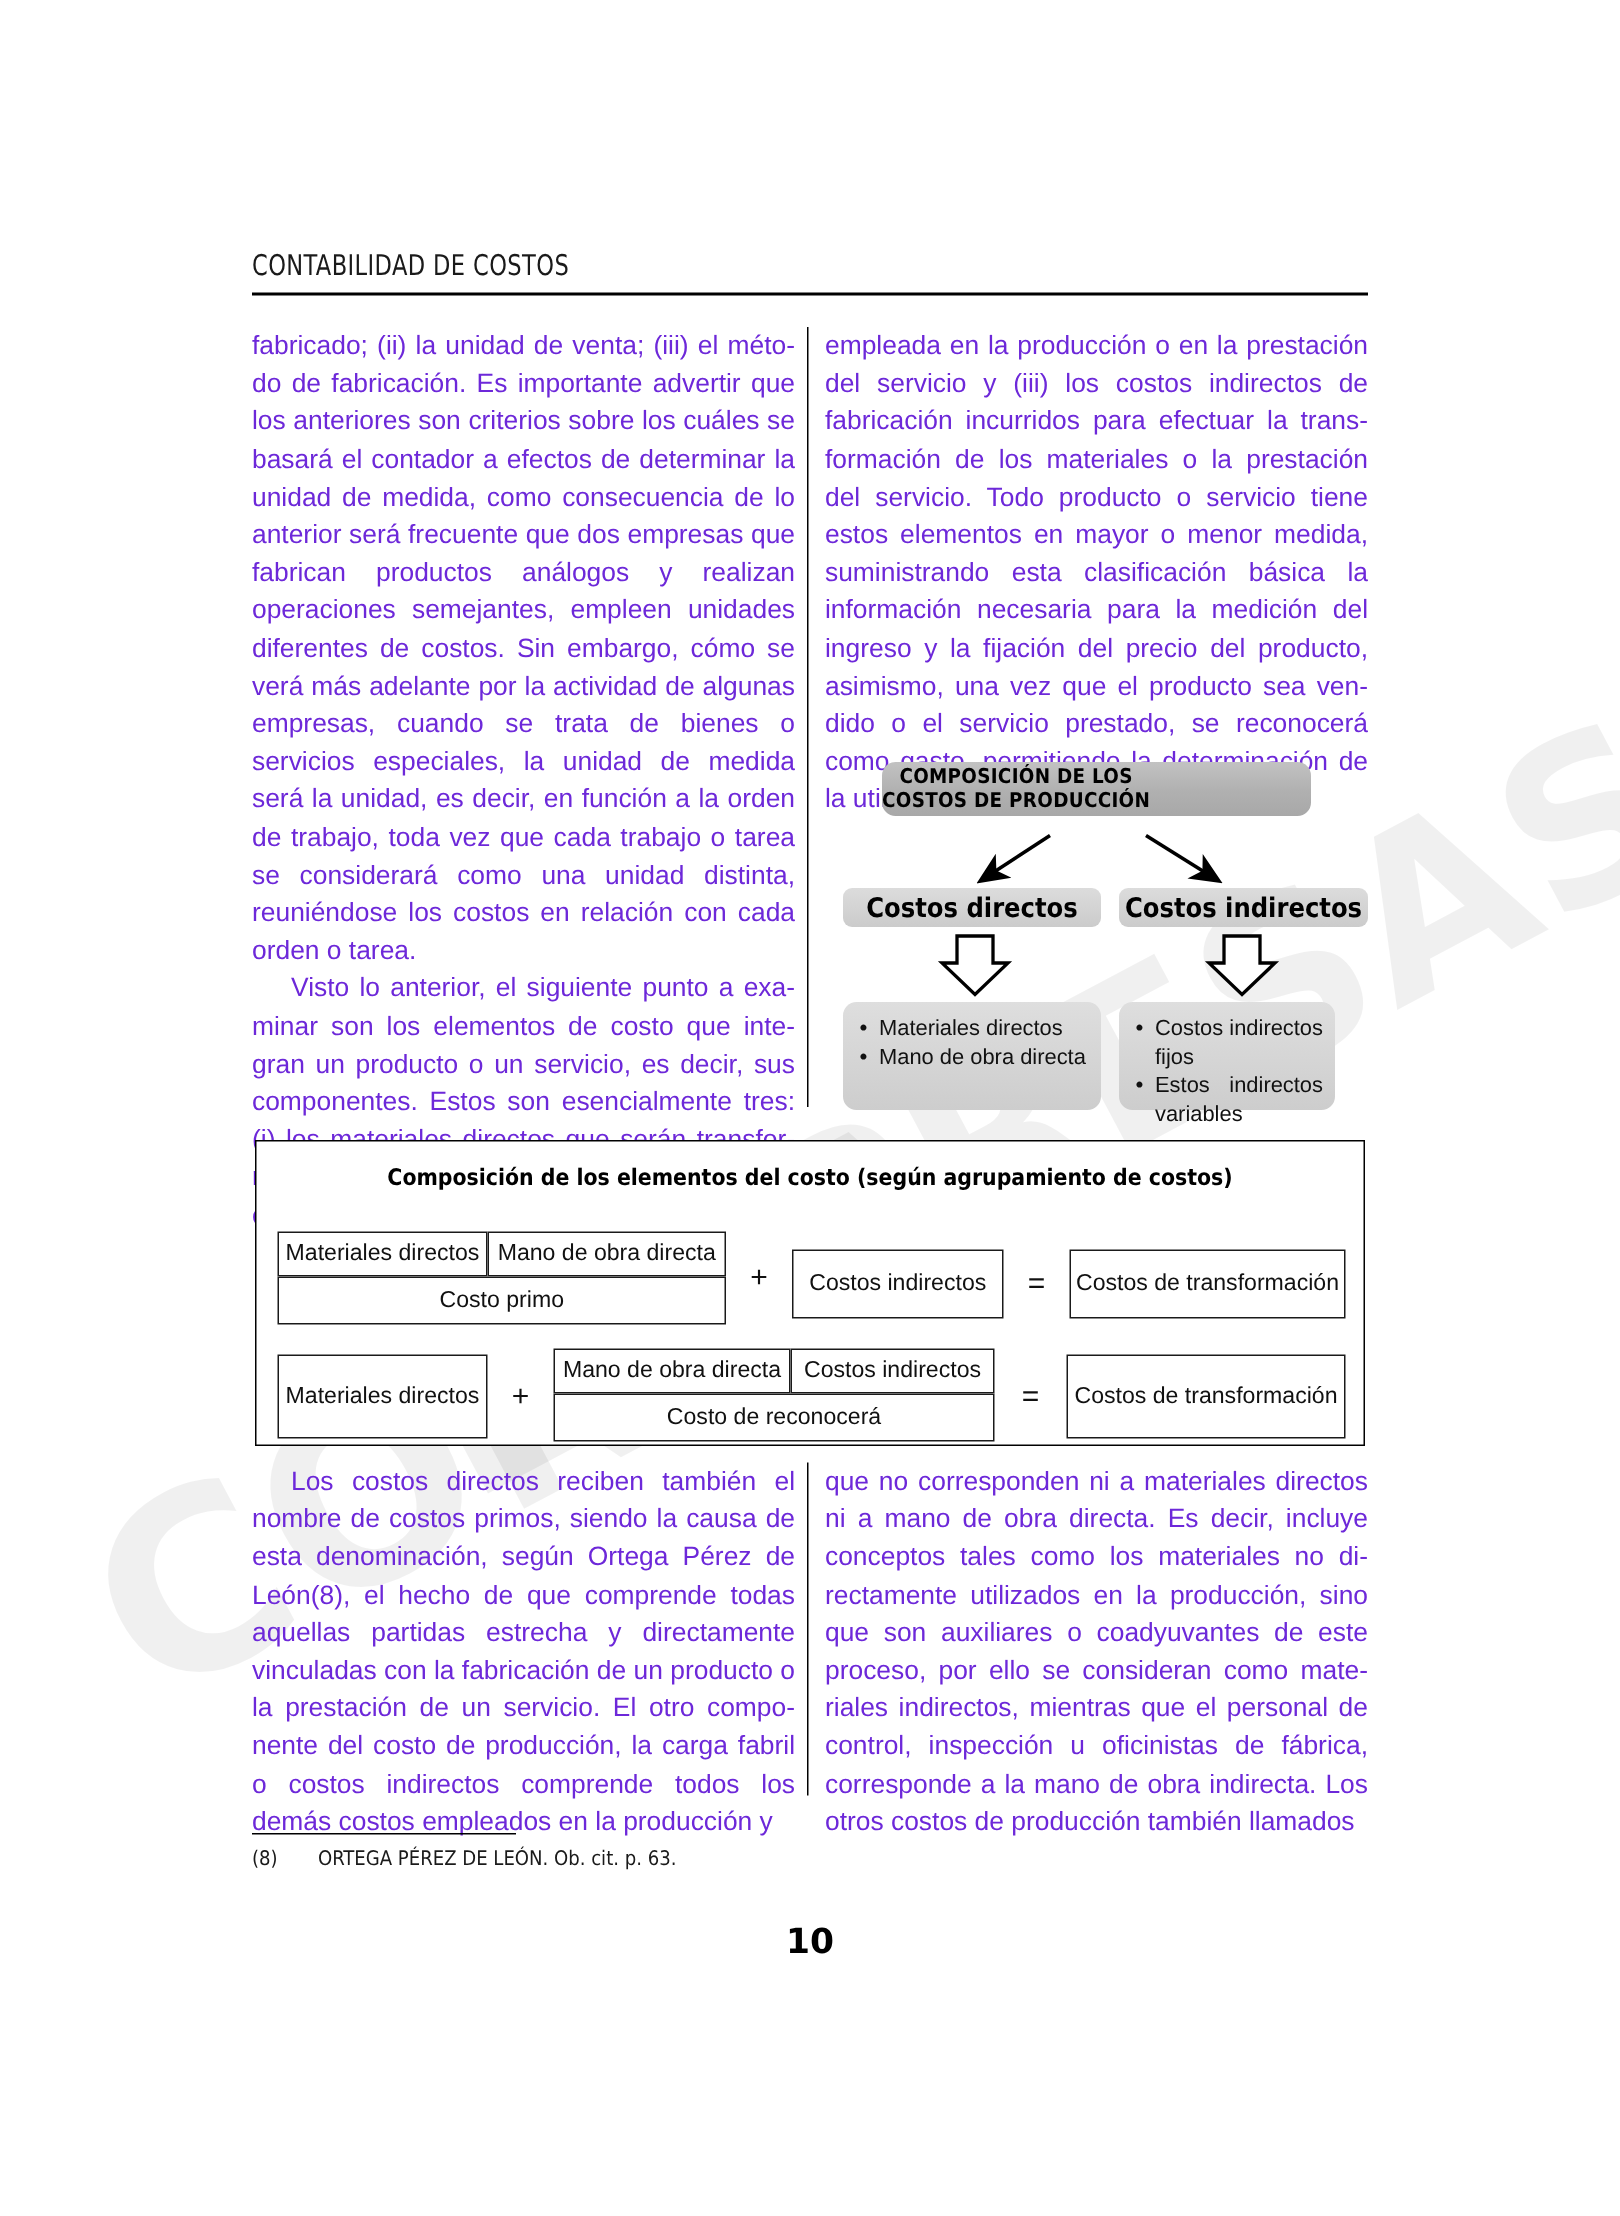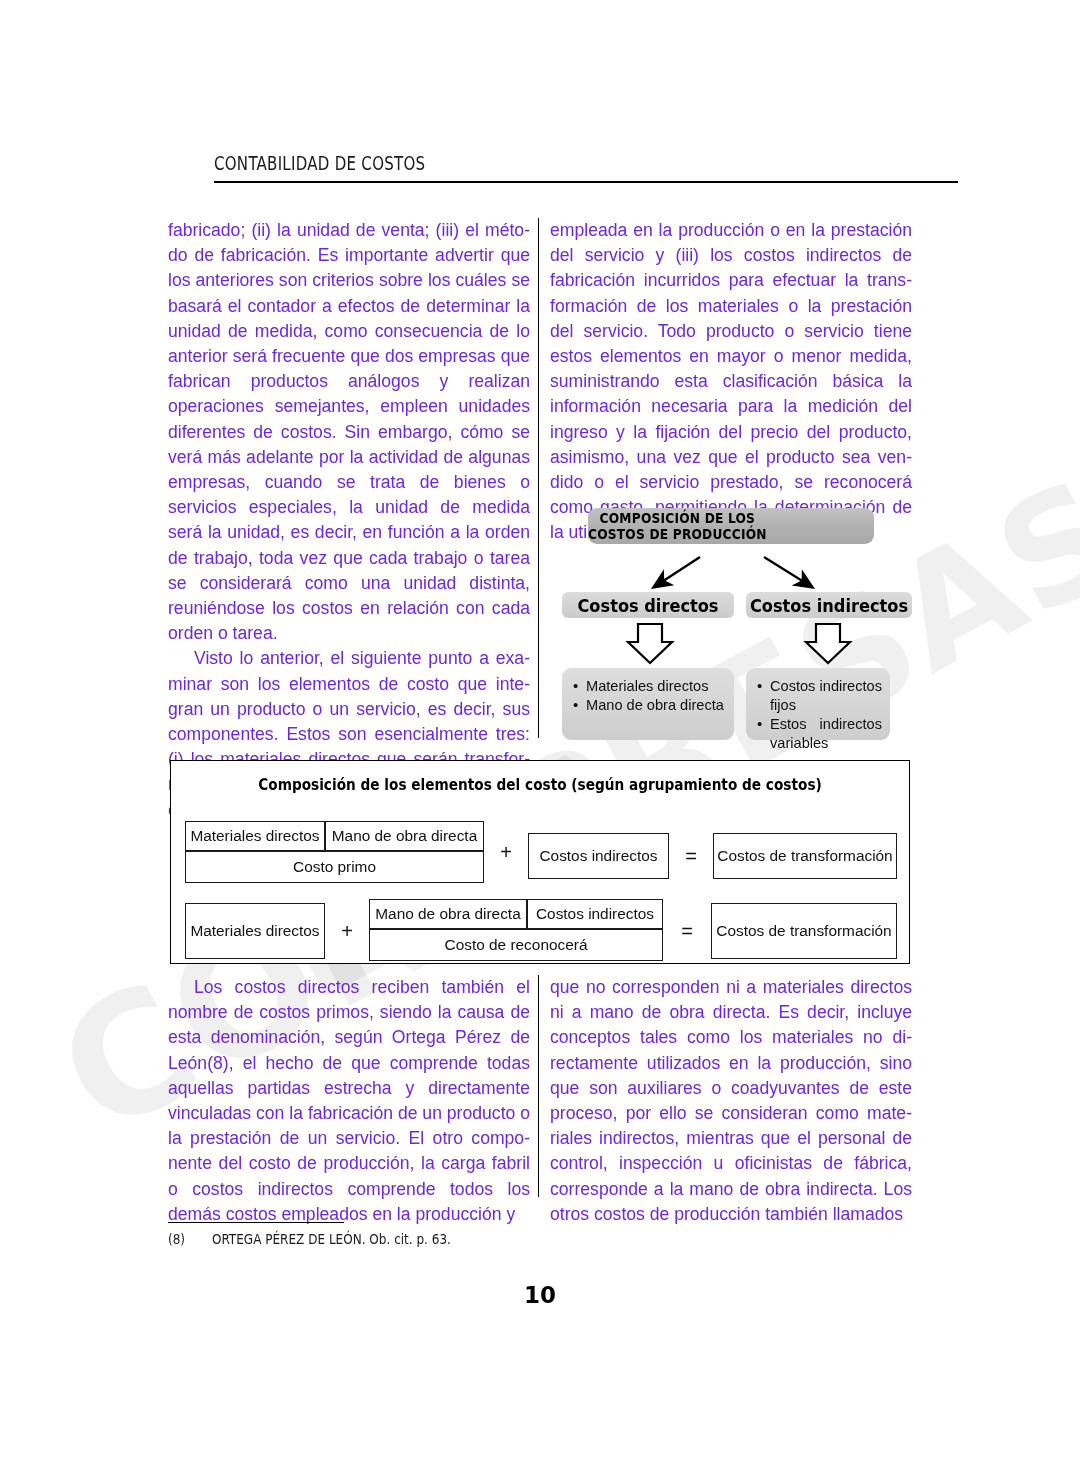--- a/index.html
+++ b/index.html
@@ -26,21 +26,21 @@
     white-space: nowrap;
     letter-spacing: 2px;
   }
   .wm1 { left: 120px; top: 980px; font-size: 165px; transform: rotate(-28deg); transform-origin: left bottom; }
   .wm2 { left: 330px; top: 860px; font-size: 150px; transform: rotate(-28deg); transform-origin: left bottom; }
 
   .content { position: relative; z-index: 2; }
 
   
   .hdr {
-    position: absolute; left: 168px; top: 152px; width: 744px; margin-left: 46px;
+    position: absolute; left: 168px; top: 166px; width: 744px;
   }
   .hdr-title {
     font-family: "DejaVu Sans Condensed", "Liberation Sans", sans-serif;
     font-size: 19px;
     letter-spacing: .3px;
     font-weight: 400;
     color: #1a1a1a;
     transform: scaleX(0.88);
     transform-origin: left center;
   }

